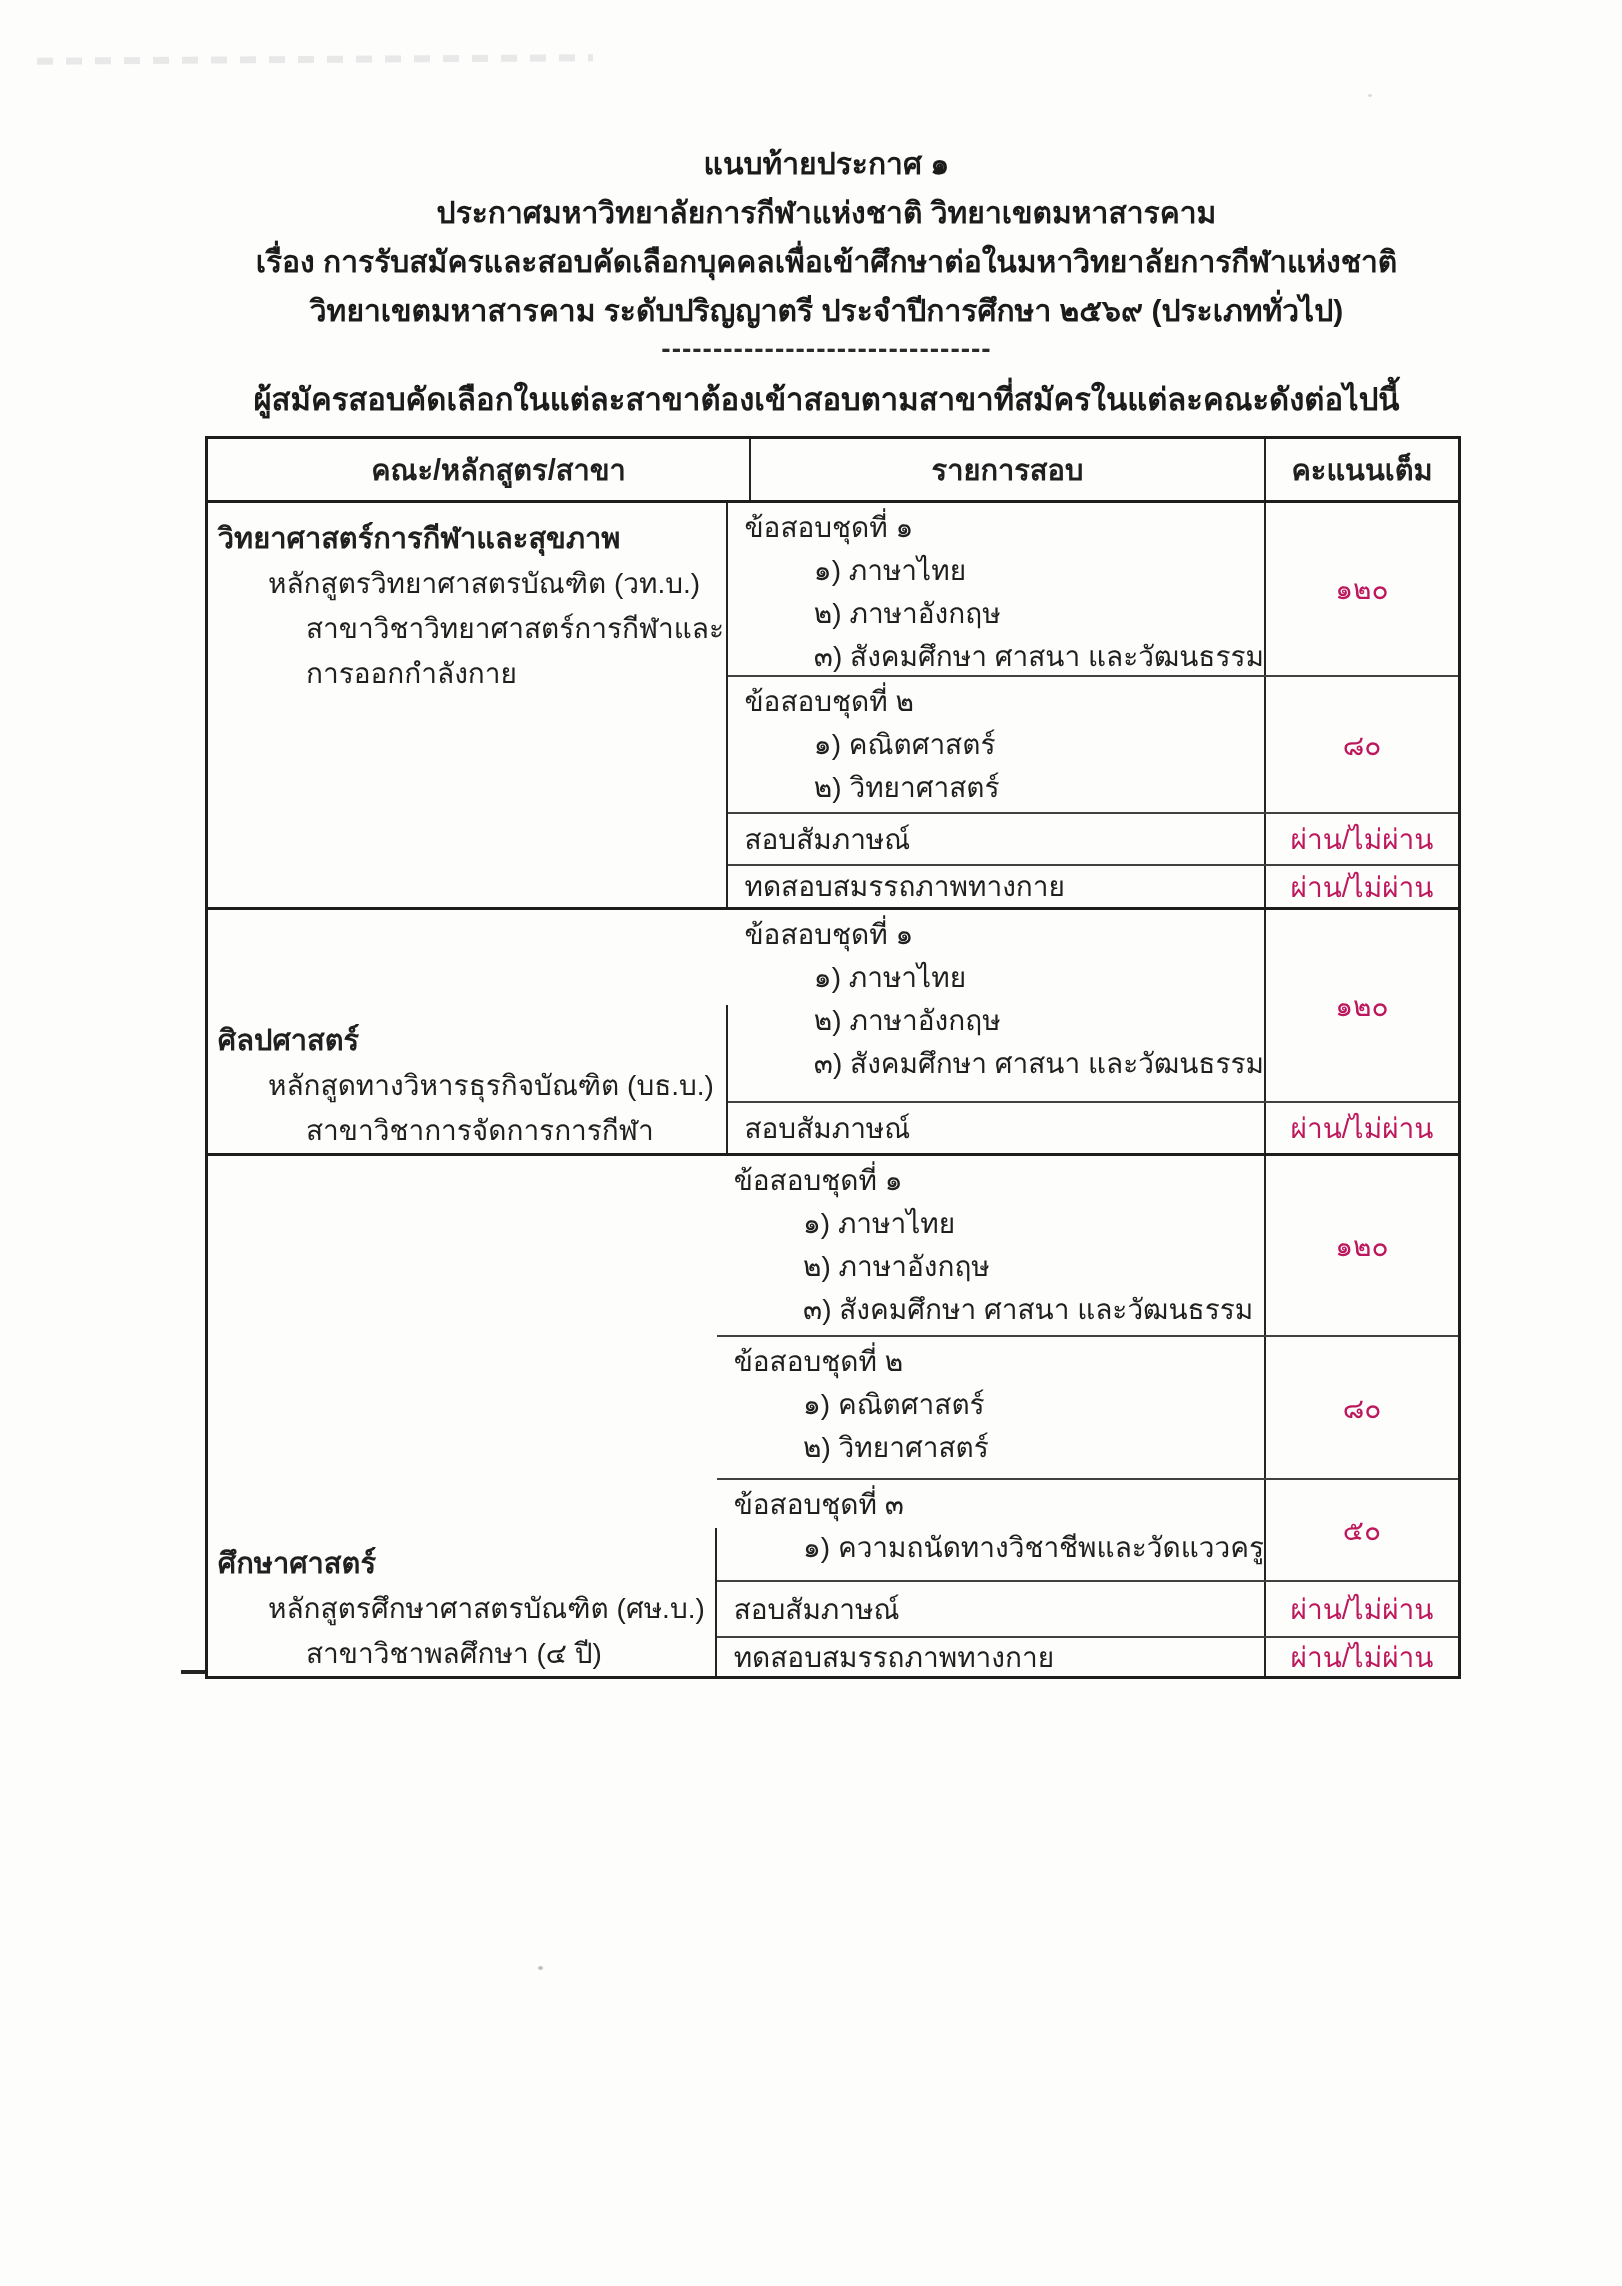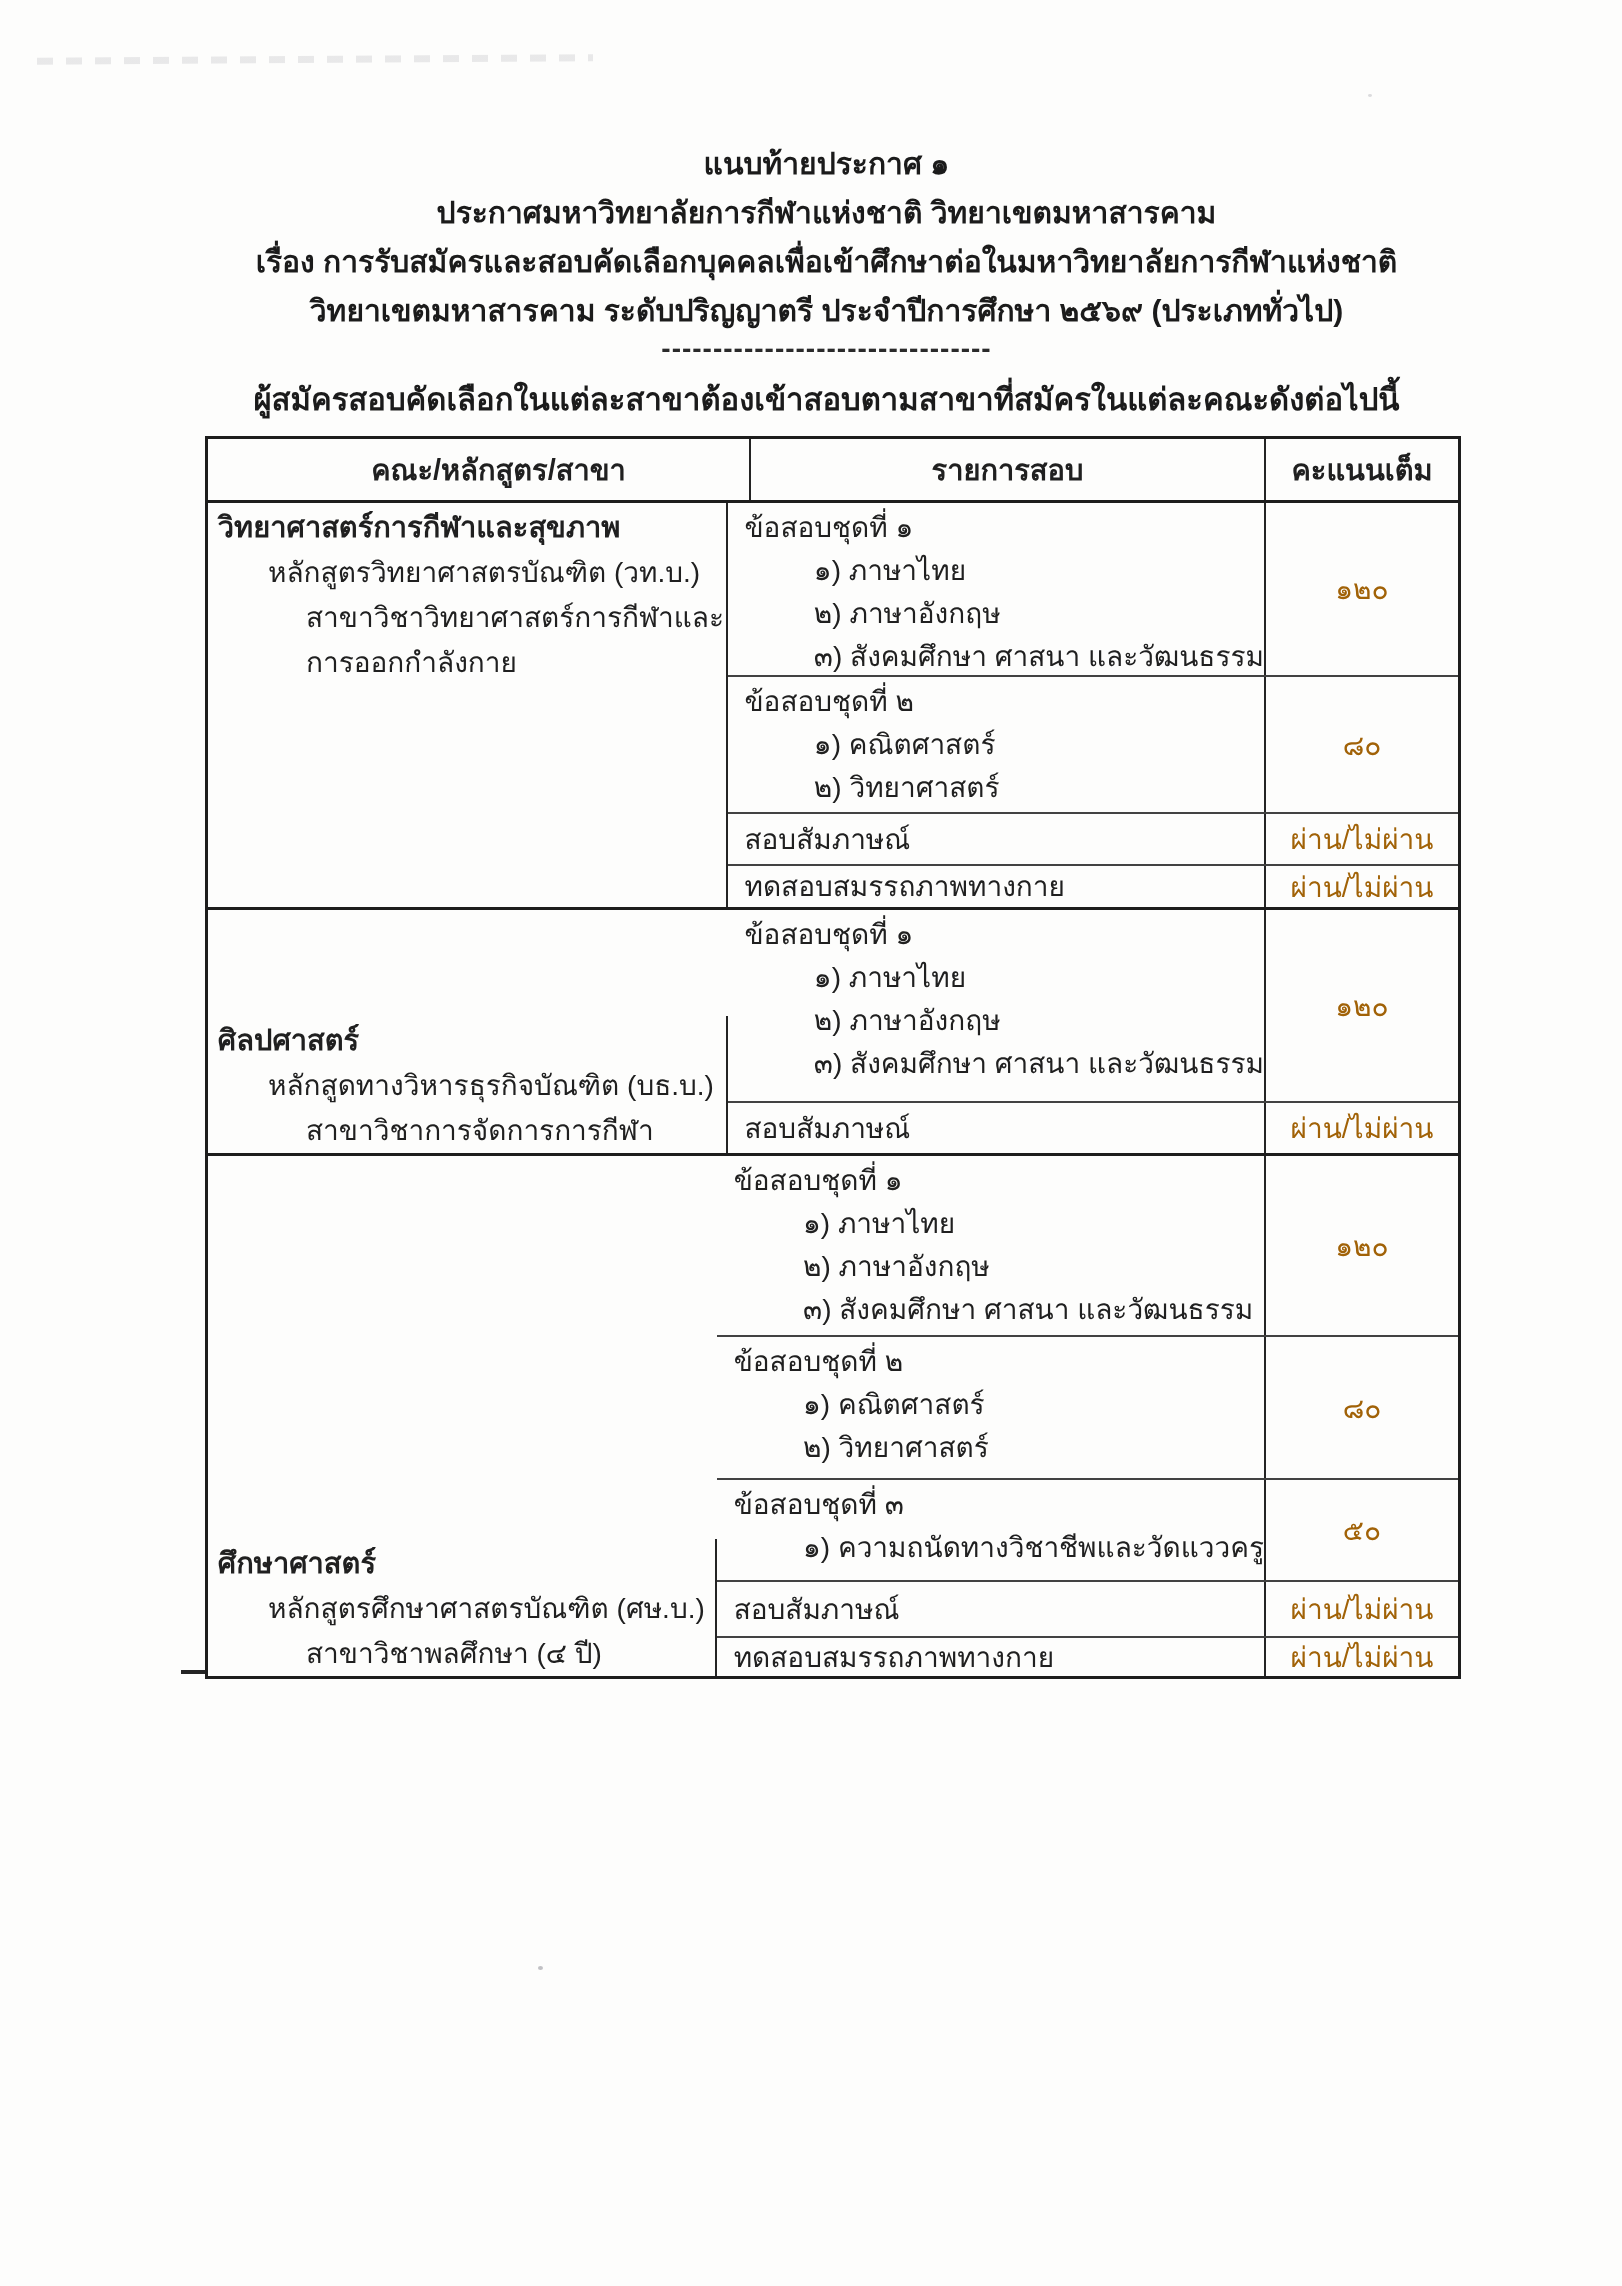--- a/index.html
+++ b/index.html
@@ -44,37 +44,37 @@
   }
   .thead { display:flex; height:64px; border-bottom:3.9px solid #1d1d1d; font-weight:bold; font-size:29px; }
   .thead > div { display:flex; align-items:center; justify-content:center; }
   .col1 { width:543px; border-right:2.9px solid #242424;padding-left:40px; }
   .col3w { width:192px; }
   .col2w { flex:1; border-right:2.9px solid #242424; }
 
   .section { display:flex; }
   .section + .section { border-top:3.9px solid #1d1d1d;align-items:flex-end; }
 
-  .faculty-cell { width:543px; border-right:2.9px solid #242424; padding-top:2px; }
+  .faculty-cell { width:543px; border-right:2.9px solid #242424; padding-top:13px; }
   .fline { line-height:45px; white-space:nowrap; }
   .fac-name { font-weight:bold; font-size:29px; padding-left:9.8px; }
   .ind1 { padding-left:60px; }
   .ind2 { padding-left:98px; }
 
   .subcols { flex:1; display:flex; flex-direction:column; }
   .subrow { display:flex; }
   .subrow + .subrow { border-top:2.9px double rgba(45,45,45,0.9); }
   .exam-cell { flex:1; border-right:2.9px solid #242424; padding-top:2.9px; overflow:hidden; }
   .subrow.single .exam-cell { display:flex; align-items:center; padding-top:0; }
   .eline { line-height:43px; white-space:nowrap; }
   .etitle { padding-left:16.6px; }
   .eitem { padding-left:86px; }
   .score-cell {
     width:192px; display:flex; align-items:center; justify-content:center;
-    font-size:28px; color:#a16207; white-space:nowrap;
+    font-size:28px; color:#be185d; white-space:nowrap;
   }
 </style>
 </head>
 <body>
 
 <div class="scan-streak"></div>
 <div class="scan-speck-1"></div>
 <div class="scan-speck-2"></div>
 <div class="border-overhang"></div>
 

